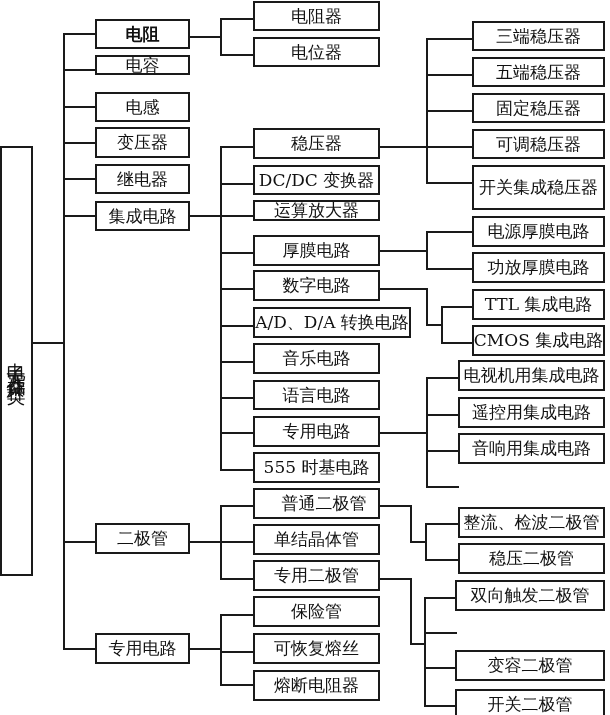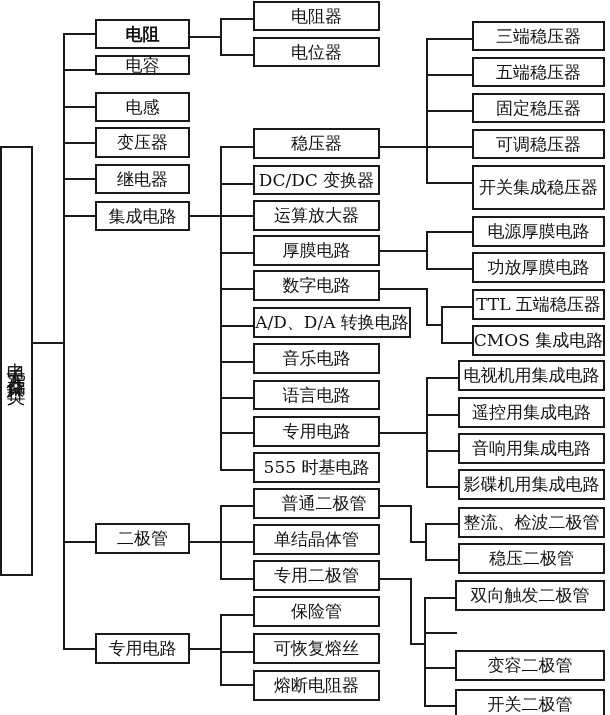--- a/index.html
+++ b/index.html
@@ -54,21 +54,21 @@
   <div class="ln h" style="left:220px;top:252px;width:34px;"></div>
   <div class="ln h" style="left:220px;top:288px;width:34px;"></div>
   <div class="ln h" style="left:220px;top:325px;width:34px;"></div>
   <div class="ln h" style="left:220px;top:361px;width:34px;"></div>
   <div class="ln h" style="left:220px;top:397px;width:34px;"></div>
   <div class="ln h" style="left:220px;top:432px;width:34px;"></div>
   <div class="ln h" style="left:220px;top:469px;width:34px;"></div>
 
   <div class="box" style="left:253px;top:128px;width:127px;height:31px;">稳压器</div>
   <div class="box" style="left:253px;top:165px;width:127px;height:30px;">DC/DC 变换器</div>
-  <div class="box" style="left:253px;top:200px;width:127px;height:31px;">运算放大器</div>
+  <div class="box" style="left:253px;top:200px;width:127px;height:21px;">运算放大器</div>
   <div class="box" style="left:253px;top:235px;width:127px;height:31px;">厚膜电路</div>
   <div class="box" style="left:253px;top:270px;width:127px;height:31px;">数字电路</div>
   <div class="box" style="left:253px;top:307px;width:158px;height:31px;">A/D、D/A 转换电路</div>
   <div class="box" style="left:253px;top:343px;width:127px;height:31px;">音乐电路</div>
   <div class="box" style="left:253px;top:380px;width:127px;height:30px;">语言电路</div>
   <div class="box" style="left:253px;top:416px;width:127px;height:31px;">专用电路</div>
   <div class="box" style="left:253px;top:452px;width:127px;height:31px;">555 时基电路</div>
 
   <div class="ln h" style="left:379px;top:146px;width:49px;"></div>
   <div class="ln v" style="left:426px;top:38px;height:146px;"></div>
@@ -89,33 +89,32 @@
   <div class="ln h" style="left:426px;top:268px;width:47px;"></div>
   <div class="box" style="left:472px;top:216px;width:133px;height:31px;">电源厚膜电路</div>
   <div class="box" style="left:472px;top:252px;width:133px;height:31px;">功放厚膜电路</div>
 
   <div class="ln h" style="left:379px;top:288px;width:49px;"></div>
   <div class="ln v" style="left:426px;top:288px;height:38px;"></div>
   <div class="ln h" style="left:426px;top:324px;width:17px;"></div>
   <div class="ln v" style="left:441px;top:306px;height:38px;"></div>
   <div class="ln h" style="left:441px;top:306px;width:32px;"></div>
   <div class="ln h" style="left:441px;top:342px;width:32px;"></div>
-  <div class="box" style="left:472px;top:289px;width:133px;height:31px;">TTL 五端稳压器</div>
+  <div class="box" style="left:472px;top:289px;width:133px;height:31px;">TTL 集成电路</div>
   <div class="box" style="left:472px;top:325px;width:133px;height:31px;">CMOS 集成电路</div>
 
   <div class="ln h" style="left:379px;top:432px;width:49px;"></div>
   <div class="ln v" style="left:426px;top:377px;height:111px;"></div>
   <div class="ln h" style="left:426px;top:377px;width:33px;"></div>
   <div class="ln h" style="left:426px;top:414px;width:33px;"></div>
   <div class="ln h" style="left:426px;top:450px;width:33px;"></div>
   <div class="ln h" style="left:426px;top:486px;width:33px;"></div>
   <div class="box" style="left:458px;top:360px;width:147px;height:31px;">电视机用集成电路</div>
   <div class="box" style="left:458px;top:397px;width:147px;height:31px;">遥控用集成电路</div>
   <div class="box" style="left:458px;top:433px;width:147px;height:31px;">音响用集成电路</div>
-  <div class="box" style="left:458px;top:469px;width:147px;height:31px;">影碟机用集成电路</div>
 
   <div class="ln h" style="left:189px;top:541px;width:33px;"></div>
   <div class="ln v" style="left:220px;top:505px;height:75px;"></div>
   <div class="ln h" style="left:220px;top:505px;width:34px;"></div>
   <div class="ln h" style="left:220px;top:541px;width:34px;"></div>
   <div class="ln h" style="left:220px;top:578px;width:34px;"></div>
   <div class="box" style="left:253px;top:488px;width:127px;height:31px;padding-left:15px;">普通二极管</div>
   <div class="box" style="left:253px;top:524px;width:127px;height:31px;">单结晶体管</div>
   <div class="box" style="left:253px;top:560px;width:127px;height:31px;">专用二极管</div>
 

